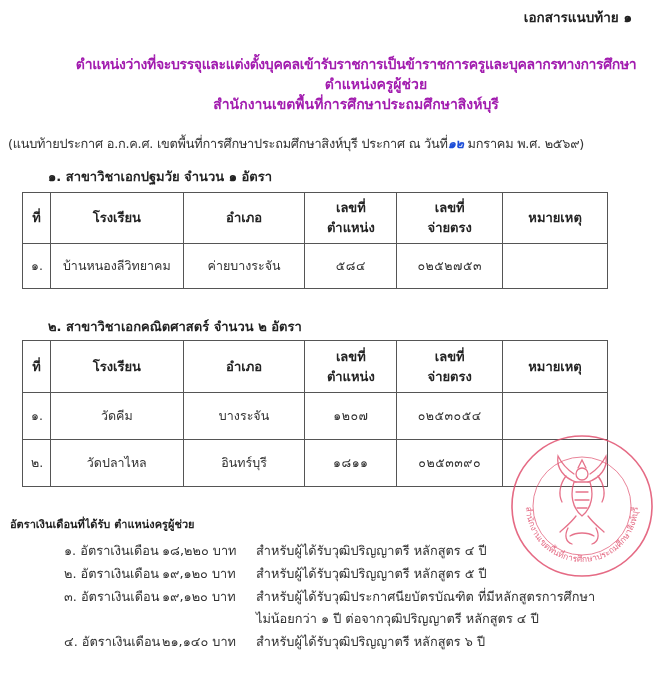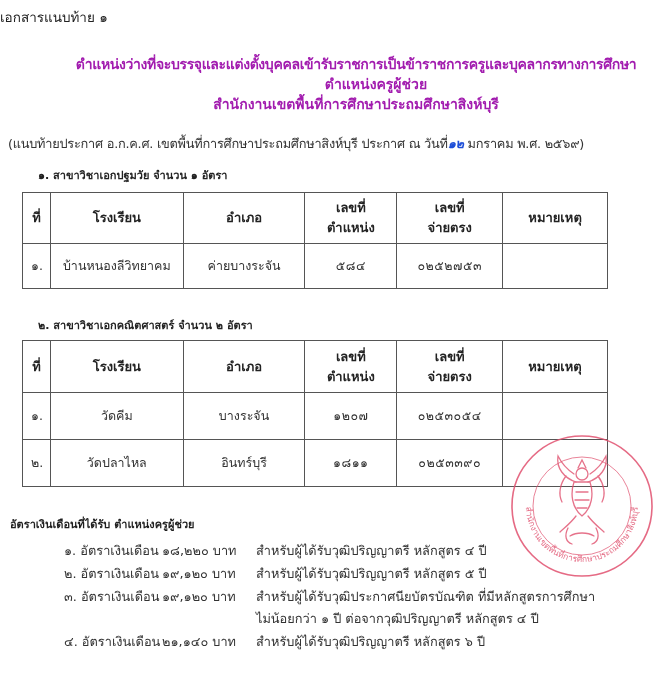--- a/index.html
+++ b/index.html
@@ -11,23 +11,23 @@
       width: 668px;
       height: 690px;
       position: relative;
       overflow: hidden;
       font-family: "DejaVu Sans", "Liberation Sans", sans-serif;
       color: #2a2a2a;
     }
     .abs { position: absolute; }
     .attachment-label {
       left: 0; width: 632px; top: 6px;
-      text-align: left;
+      text-align: right;
       font-size: 13.5px;
-      font-weight: normal;
+      font-weight: bold;
       color: #222;
     }
     .title {
       left: 0; width: 668px;
       text-align: center;
       font-weight: bold;
       font-size: 14px;
       color: #a21caf;
       white-space: nowrap;
       padding-left: 22px;
@@ -42,22 +42,22 @@
       white-space: nowrap;
       letter-spacing: -0.25px;
     }
     .subtitle .handwritten {
       color: #1d4ed8;
       font-style: italic;
       font-weight: bold;
       font-family: "DejaVu Serif", serif;
     }
     .section-heading {
-      left: 38px;
-      font-size: 11px;
+      left: 48px;
+      font-size: 13px;
       font-weight: bold;
       color: #222;
       white-space: nowrap;
     }
     table.data-table {
       position: absolute;
       left: 22px;
       width: 586px;
       border-collapse: collapse;
       font-size: 12.5px;

